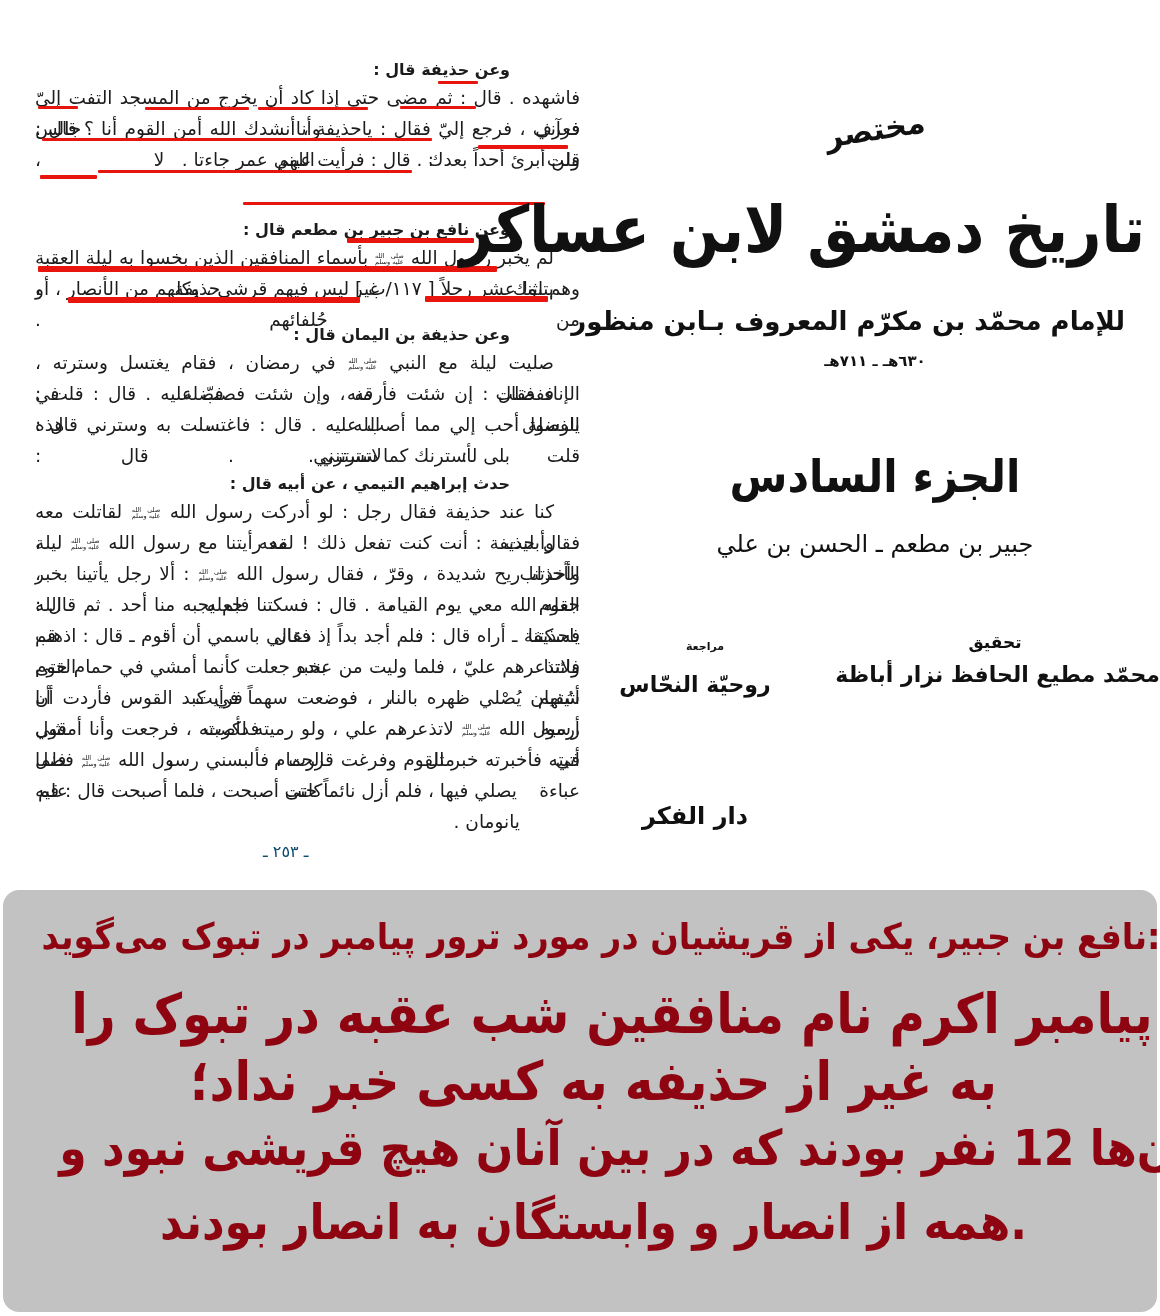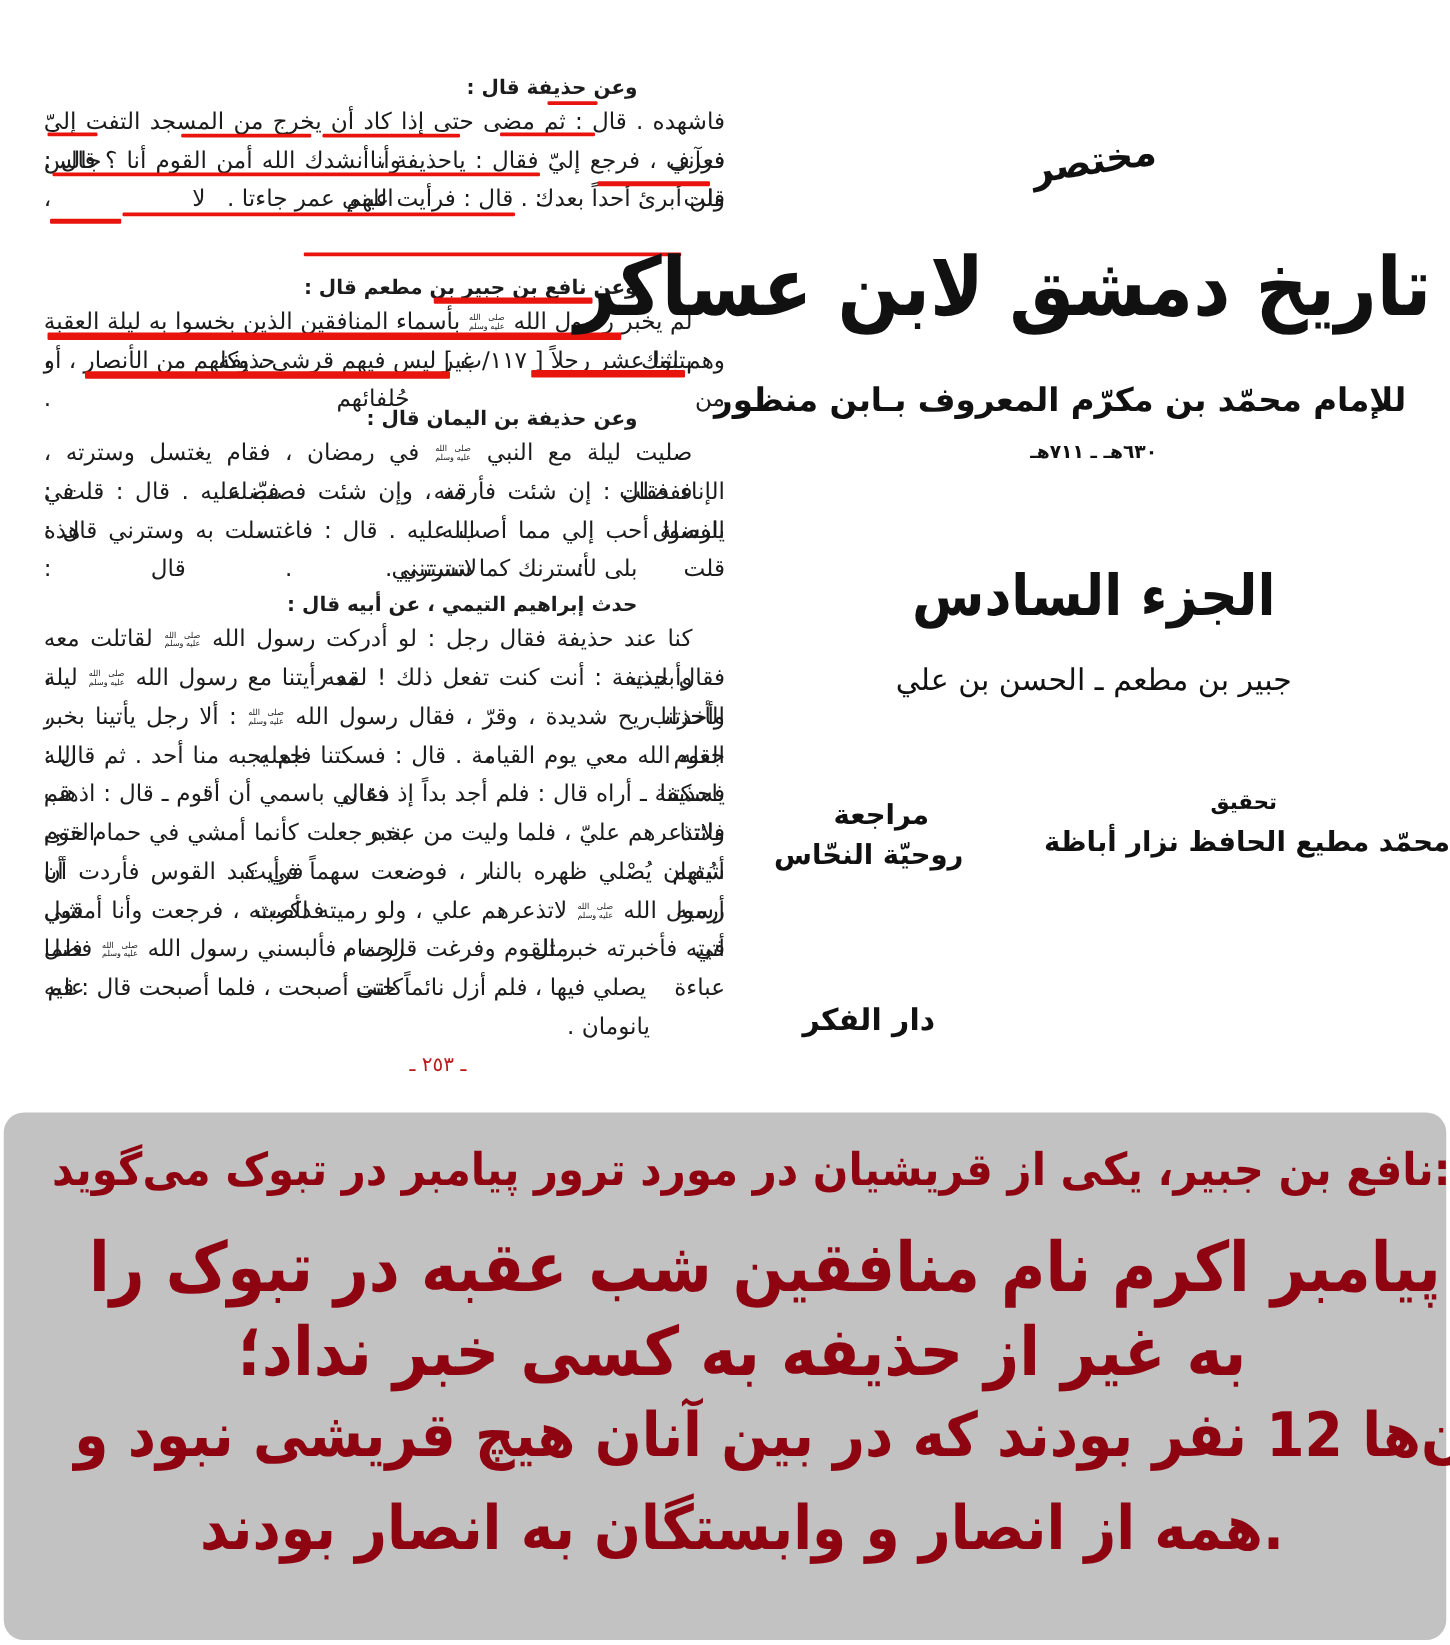--- a/index.html
+++ b/index.html
@@ -28,38 +28,38 @@
   .ar-line.ind{padding-right:26px;}
   .ar-line.short{text-align:center;text-align-last:right;}
   .ar-line.pr70{padding-right:70px;}
   .ar-line.pr60{padding-right:60px;}
   .saw{
     display:inline-block;font-size:6.5px;line-height:6.5px;
     text-align:right;vertical-align:middle;margin:0 1px;
   }
   .page-num{
     position:absolute;left:228px;top:842px;width:110px;
-    font-size:16px;text-align:right;color:#b91c1c;
+    font-size:16px;text-align:left;color:#0c4a6e;
   }
 
   
   .rl{position:absolute;background:#e8150f;border-radius:1px;}
 
   
   .title-col{position:absolute;left:585px;top:0;width:575px;direction:rtl;color:#111;}
   .t-center{position:absolute;text-align:center;white-space:nowrap;}
   .series{left:230px;top:112px;width:120px;font-size:30px;font-weight:bold;transform:rotate(-9deg);}
   .book-title{left:20px;top:196px;width:540px;font-size:58px;font-weight:bold;transform:scaleY(1.12);}
   .author{left:40px;top:306px;width:500px;font-size:26px;font-weight:bold;}
   .dates{left:190px;top:352px;width:200px;font-size:15px;font-weight:bold;}
   .volume{left:140px;top:452px;width:300px;font-size:42px;font-weight:bold;transform:scaleY(1.08);}
   .vol-range{left:115px;top:530px;width:350px;font-size:24px;}
   .tahqiq-label{left:330px;top:632px;width:160px;font-size:17px;font-weight:bold;}
   .tahqiq-names{left:255px;top:662px;width:320px;font-size:22px;font-weight:bold;}
-  .muraja-label{left:60px;top:640px;width:120px;font-size:22px;font-weight:bold;}
+  .muraja-label{left:60px;top:640px;width:120px;font-size:11px;font-weight:bold;}
   .muraja-name{left:20px;top:672px;width:180px;font-size:22px;font-weight:bold;}
   .publisher{left:30px;top:802px;width:160px;font-size:24px;font-weight:bold;}
 
   
   .caption-panel{
     position:absolute;left:3px;top:890px;width:1154px;height:422px;
     background:#c2c2c2;border-radius:16px;direction:rtl;
   }
   .fa-line{position:absolute;left:0;width:100%;text-align:center;color:#8e0511;white-space:nowrap;}
   .fa-1{top:916px;font-size:36px;font-weight:bold;transform:scaleX(0.93);}

